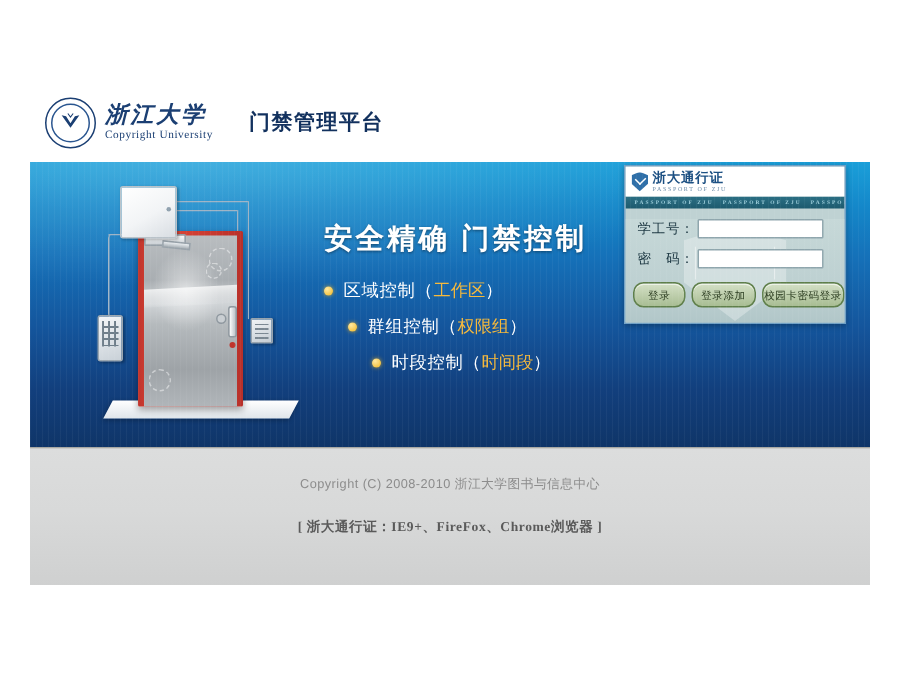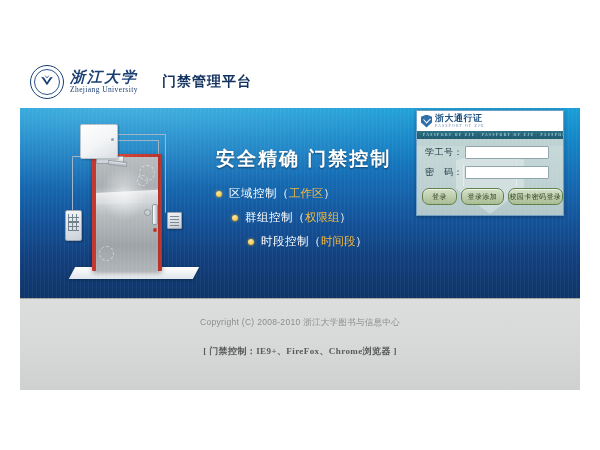--- a/index.html
+++ b/index.html
@@ -292,21 +292,21 @@
   <div class="header">
     <div class="logo-wrap">
       <div class="seal">
         <svg class="seal-bird" viewBox="0 0 24 22">
           <path d="M2 4 L12 18 L22 4 L17 5 L12 13 L7 5 Z" fill="#1b3f73"></path>
           <path d="M9 2 L12 6 L15 2" stroke="#1b3f73" stroke-width="1.2" fill="none"></path>
         </svg>
       </div>
       <div class="zh-cal">
         <span class="cn">浙江大学</span>
-        <span class="en">Zhejiang University</span>
+        <span class="en">Copyright University</span>
       </div>
     </div>
     <div class="sys-title">门禁管理平台</div>
   </div>
 
   <div class="banner">
 
     <div class="illus">
       <div class="cable c2"></div>
       <div class="cable c3"></div>
@@ -393,16 +393,16 @@
           <div class="lbtn lb2">登录添加</div>
           <div class="lbtn lb3">校园卡密码登录</div>
         </div>
       </div>
     </div>
 
   </div>
 
   <div class="footer">
     <div class="foot-line fl1">Copyright (C) 2008-2010 浙江大学图书与信息中心</div>
-    <div class="foot-line fl2">[ 门禁控制：IE9+、FireFox、Chrome浏览器 ]</div>
+    <div class="foot-line fl2">[ 浙大通行证：IE9+、FireFox、Chrome浏览器 ]</div>
   </div>
 
 </div>
 
 </body></html>

